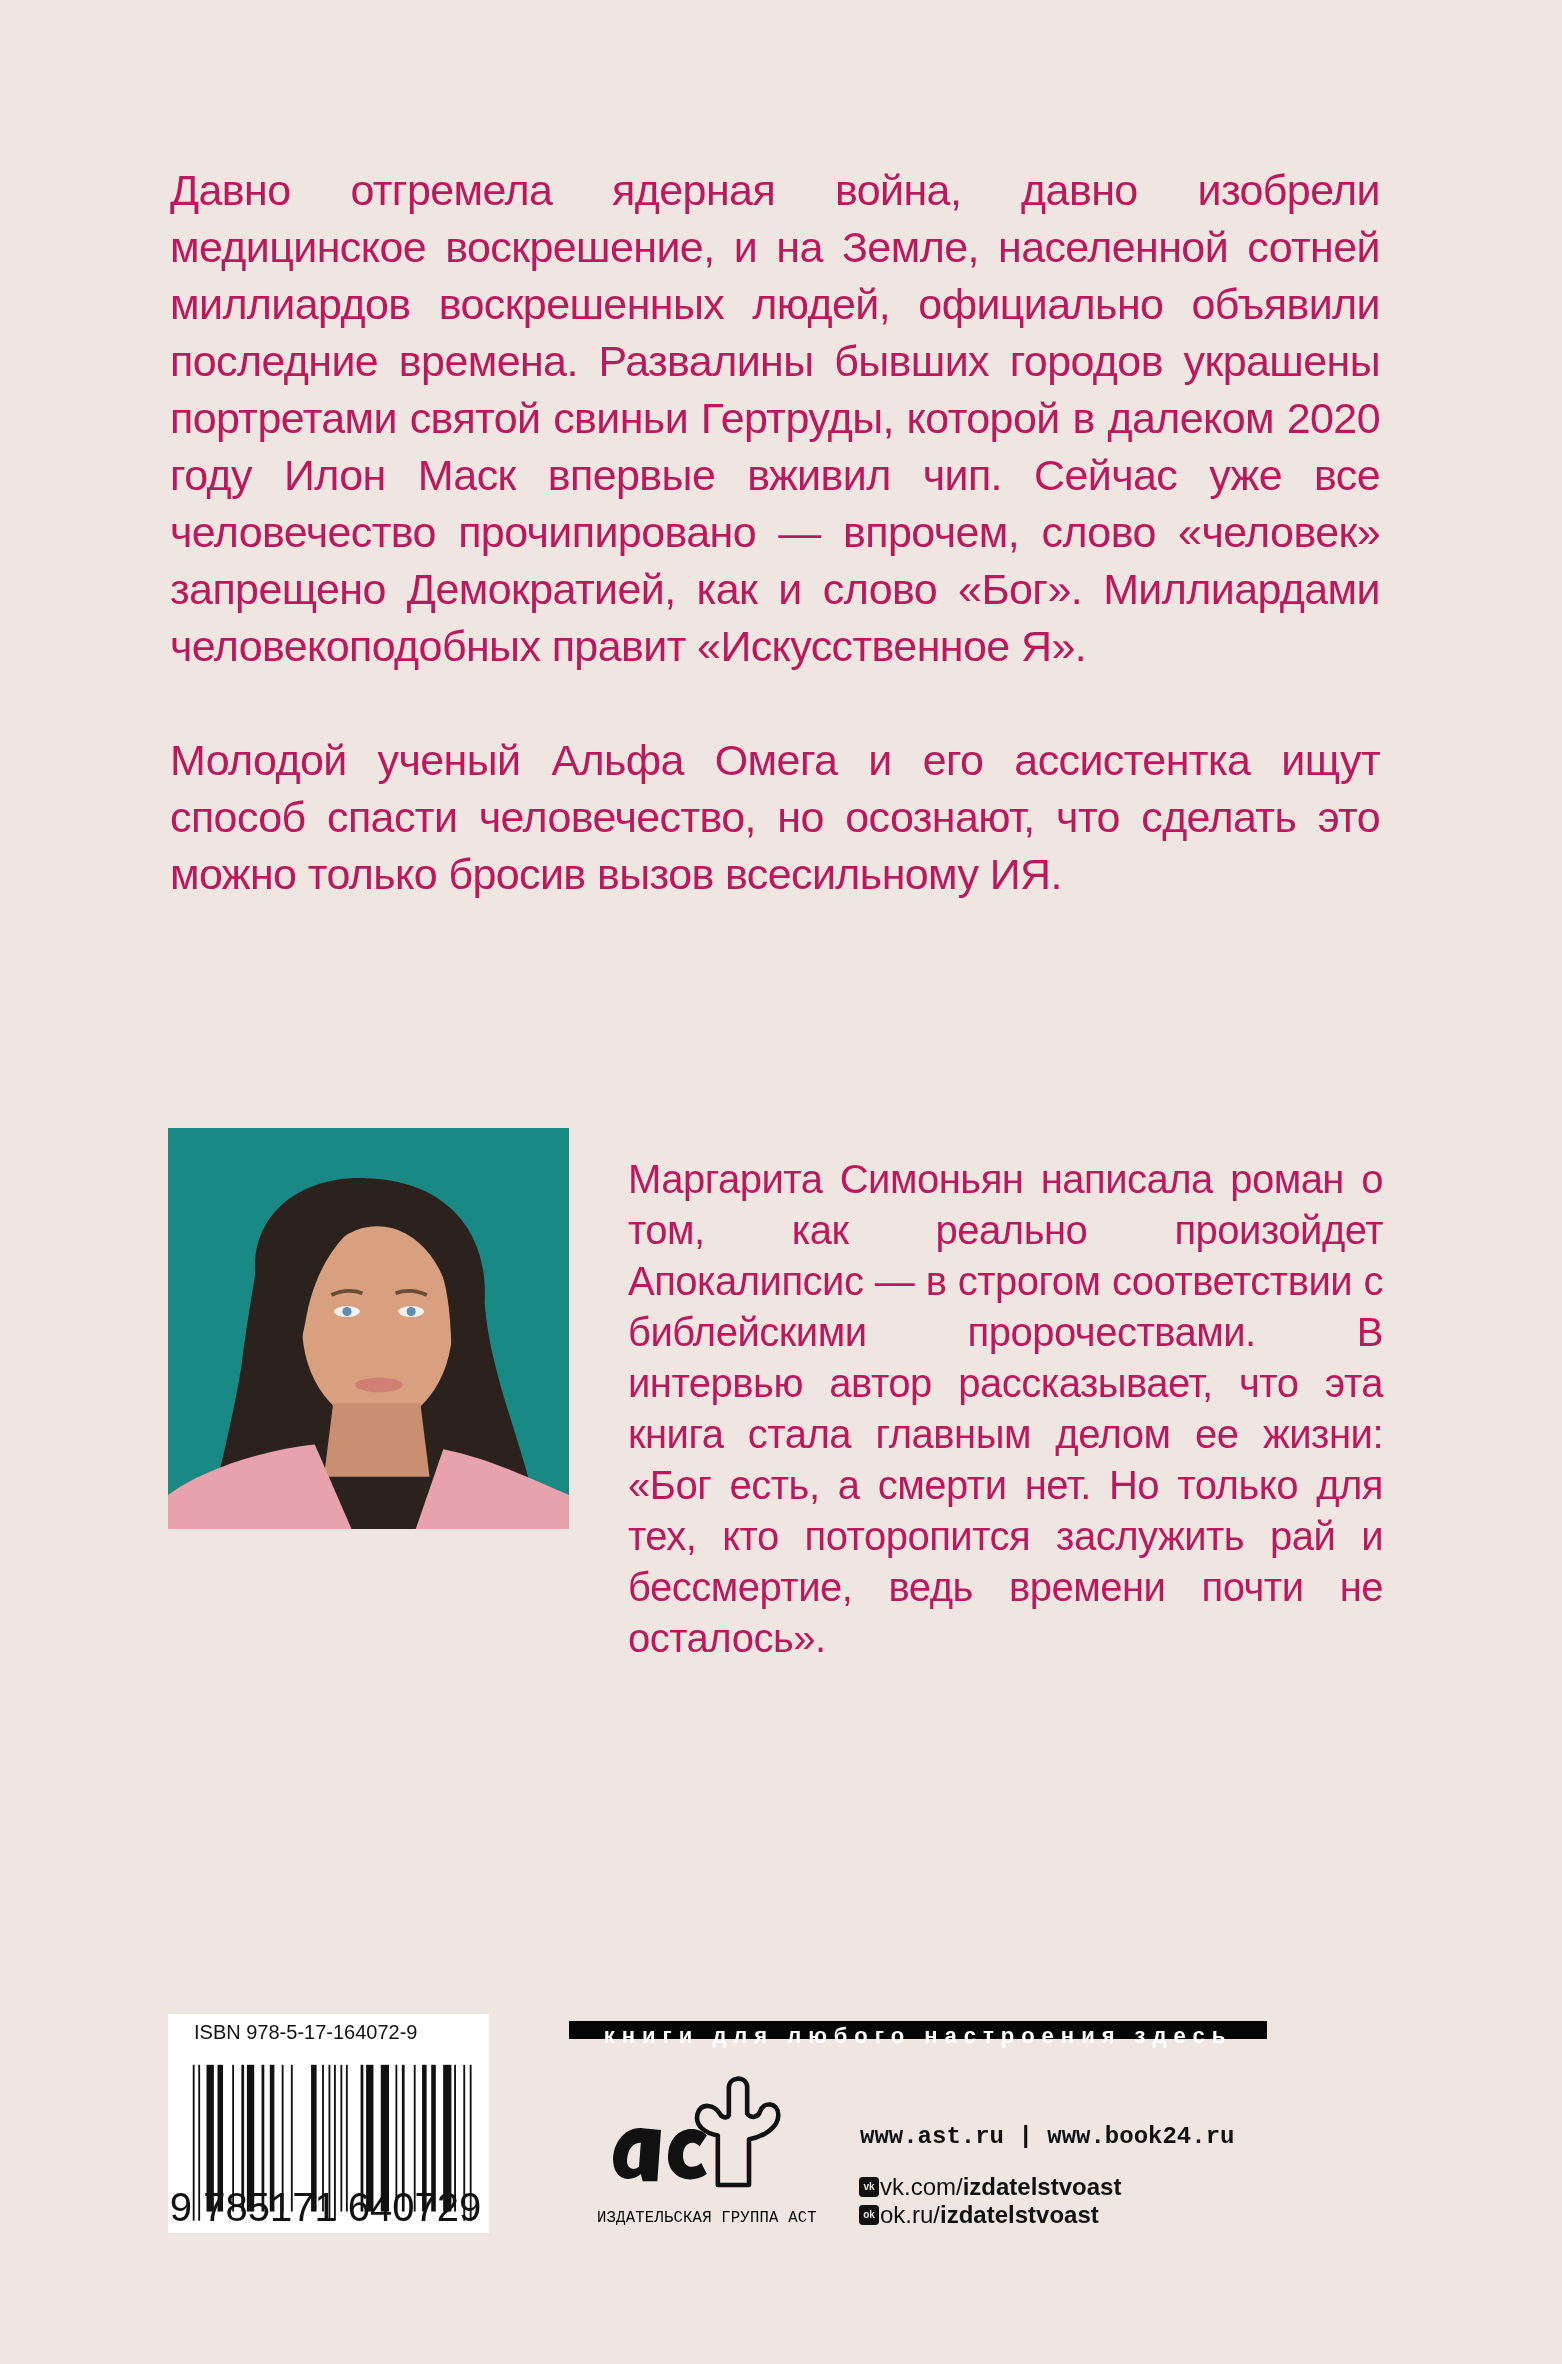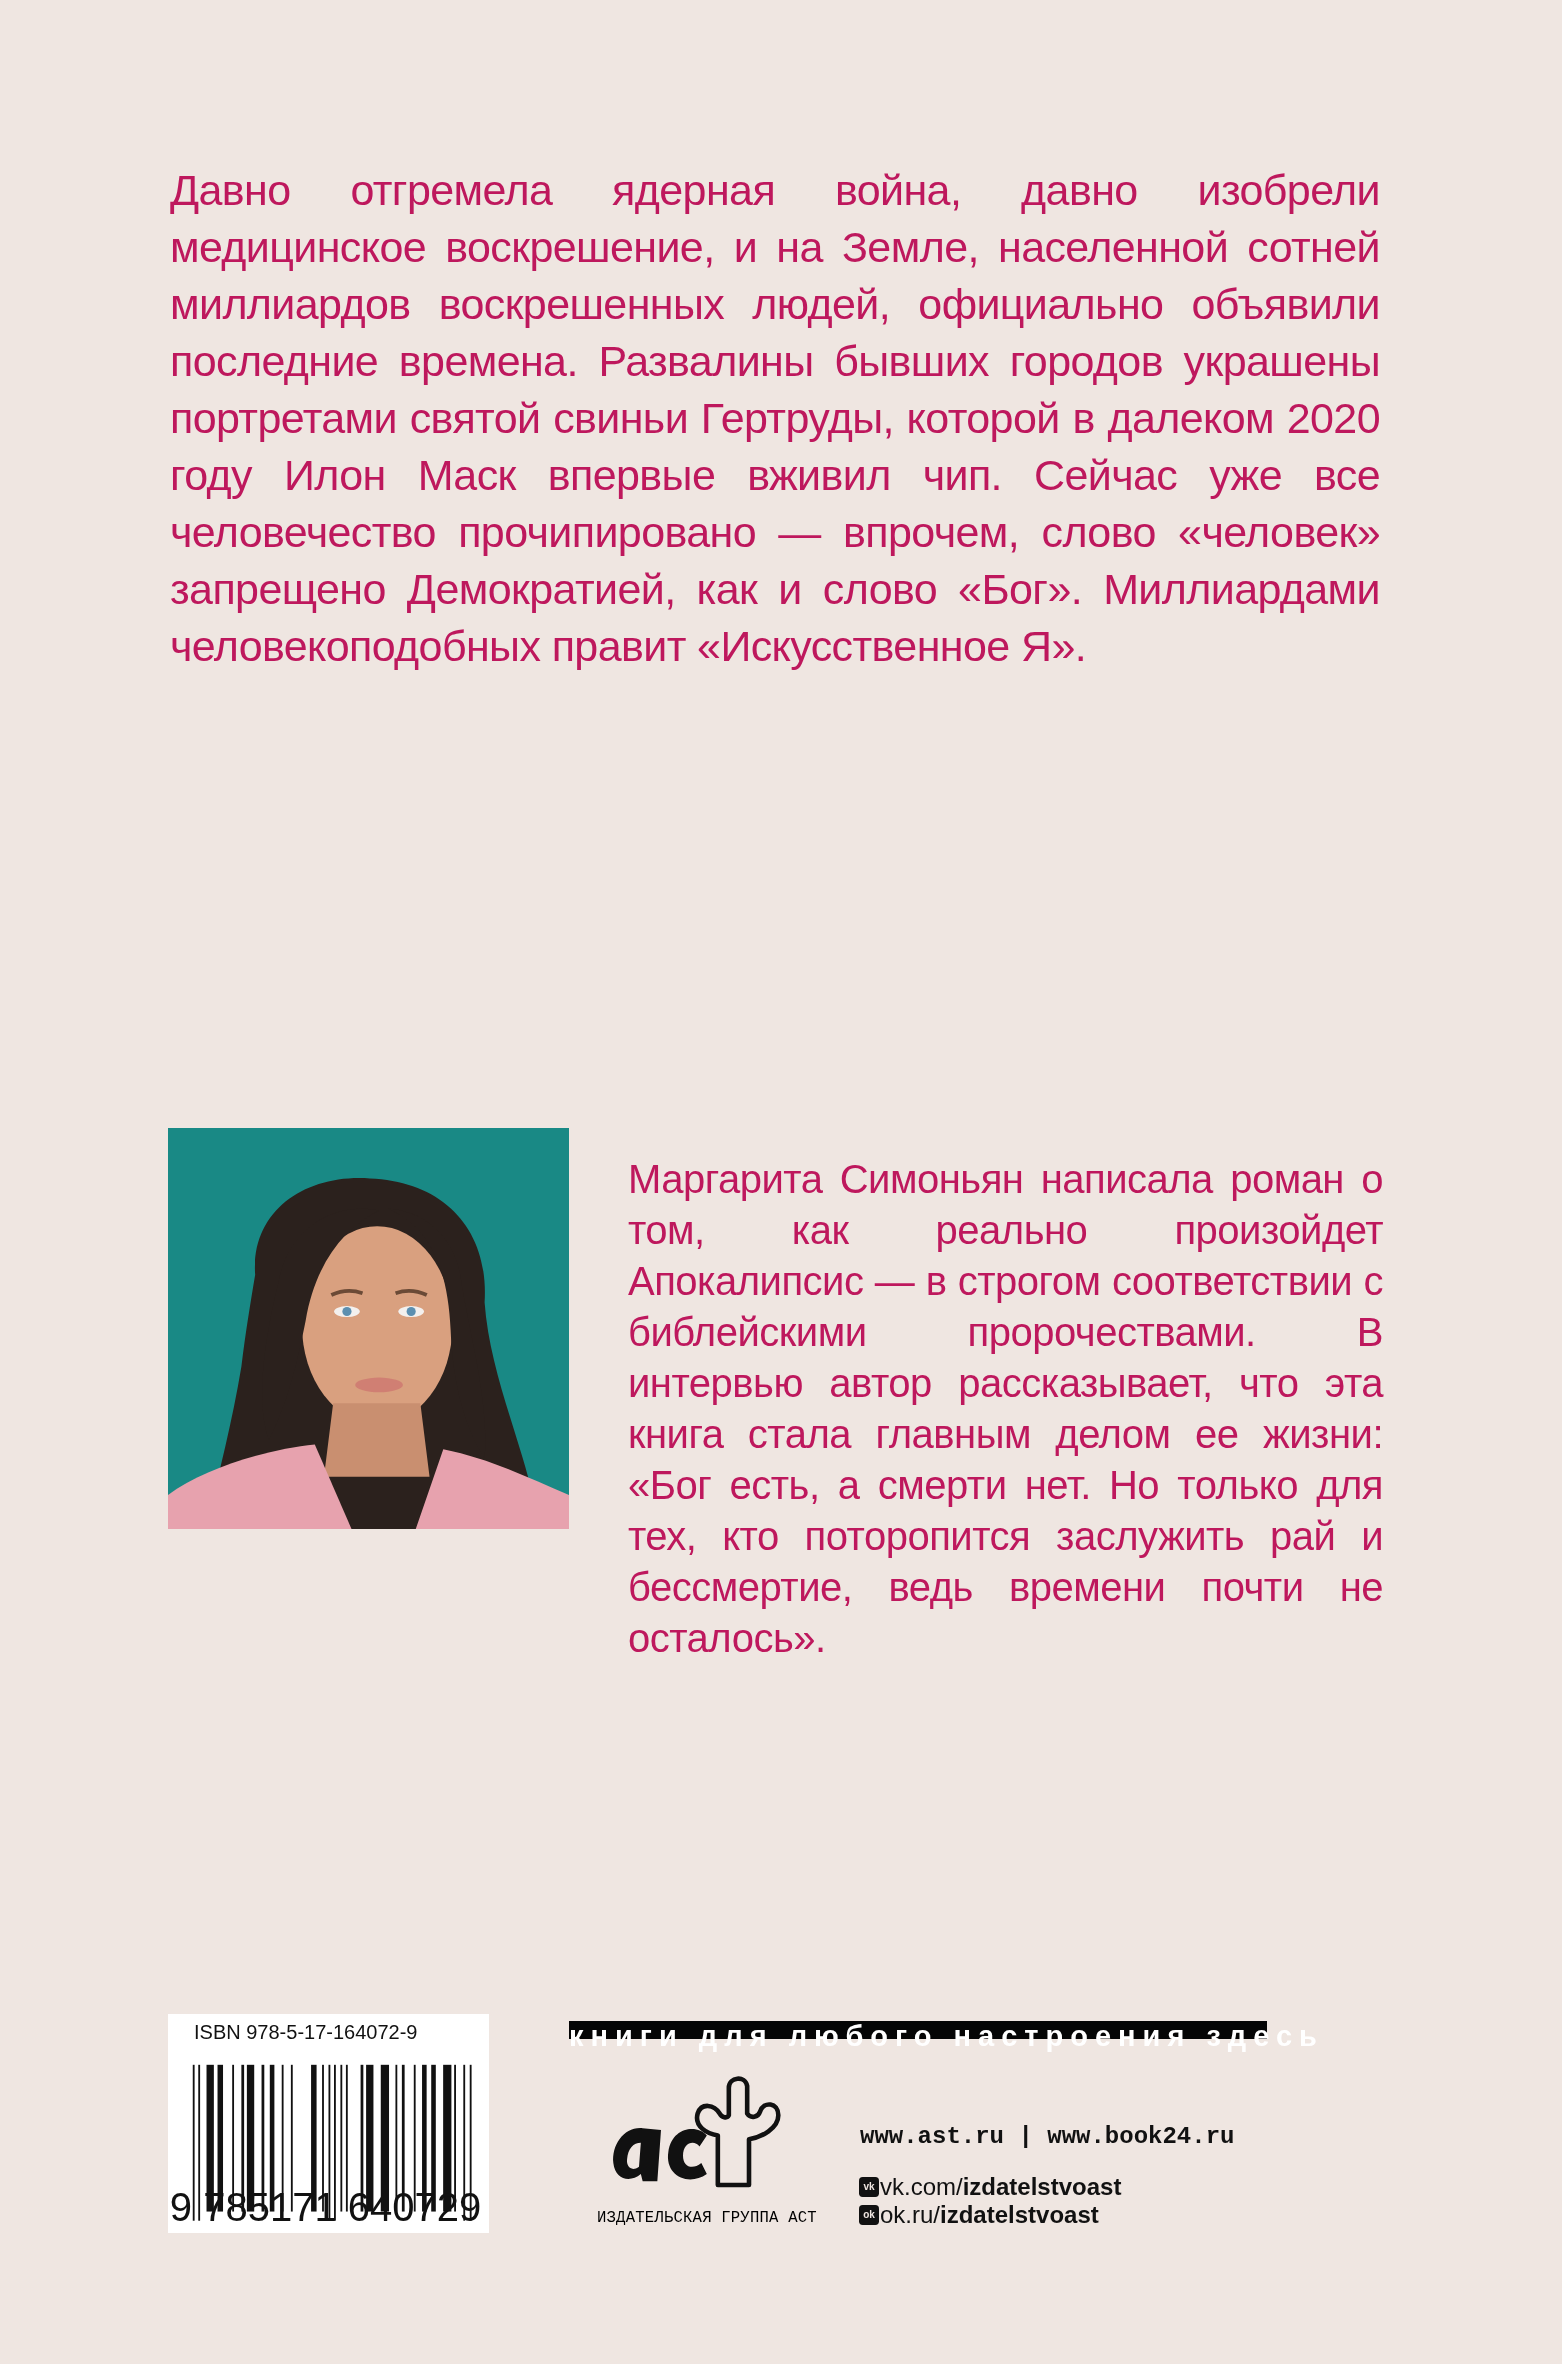--- a/index.html
+++ b/index.html
@@ -81,21 +81,21 @@
 
     
     .slogan {
       position: absolute;
       left: 569px;
       top: 2021px;
       width: 698px;
       height: 18px;
       background: #050505;
       color: #ffffff;
-      font-size: 29px;
+      font-size: 22px;
       font-weight: bold;
       letter-spacing: 7px;
       line-height: 30px;
       text-align: center;
       white-space: nowrap;
     }
 
     
     .logo {
       position: absolute;
@@ -149,20 +149,21 @@
       font-weight: bold;
       line-height: 1;
     }
     .social b { font-weight: bold; }
   </style>
 </head>
 <body>
 
 <div class="blurb green">
   <p>Давно отгремела ядерная война, давно изобрели медицинское воскрешение, и на Земле, населенной сотней миллиардов воскрешенных людей, официально объявили последние времена. Развалины бывших городов украшены портретами святой свиньи Гертруды, которой в далеком 2020 году Илон Маск впервые вживил чип. Сейчас уже все человечество прочипировано — впрочем, слово «человек» запрещено Демократией, как и слово «Бог». Миллиардами человекоподобных правит «Искусственное Я».</p>
+  <p class="gap">Молодой ученый Альфа Омега и его ассистентка ищут способ спасти человечество, но осознают, что сделать это можно только бросив вызов всесильному ИЯ.</p>
 </div>
 
 <div class="author-photo">
   <svg width="401" height="401" viewBox="0 0 437 437">
     <rect width="437" height="437" fill="#198985"></rect>
 
     <path d="M95 160 C90 90 150 50 220 55 C300 58 350 110 345 190 C350 260 380 330 395 390 L400 437 L40 437 C55 380 70 320 80 260 C85 220 90 190 95 160 Z" fill="#2b211d"></path>
 
     <ellipse cx="228" cy="215" rx="82" ry="108" fill="#d9a07f"></ellipse>
 

